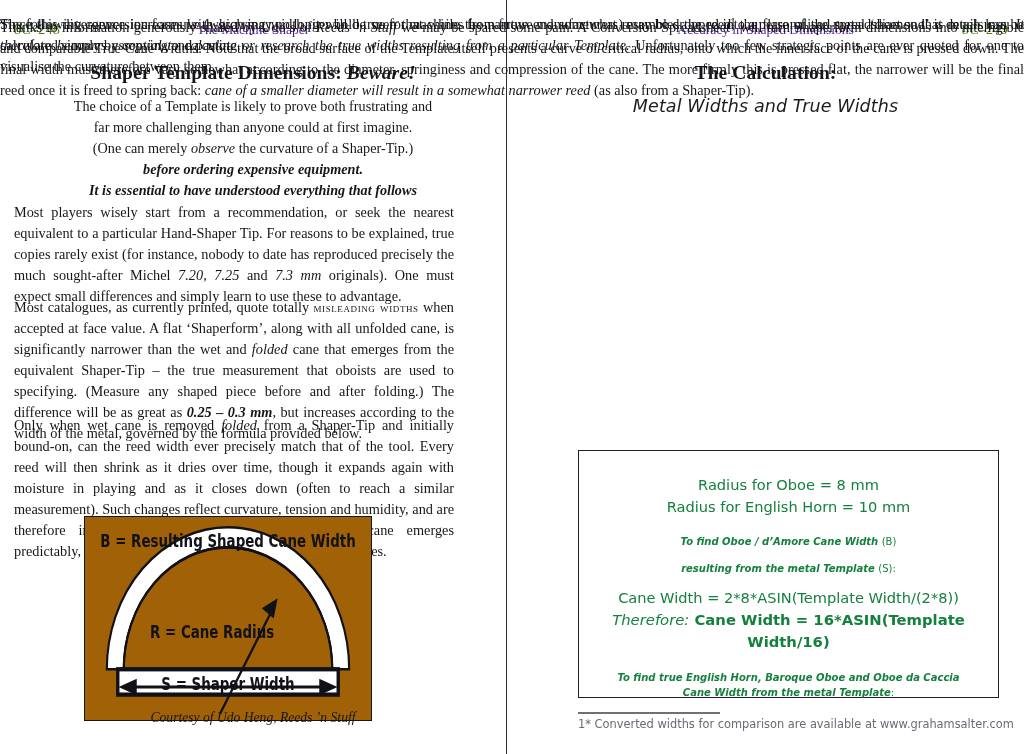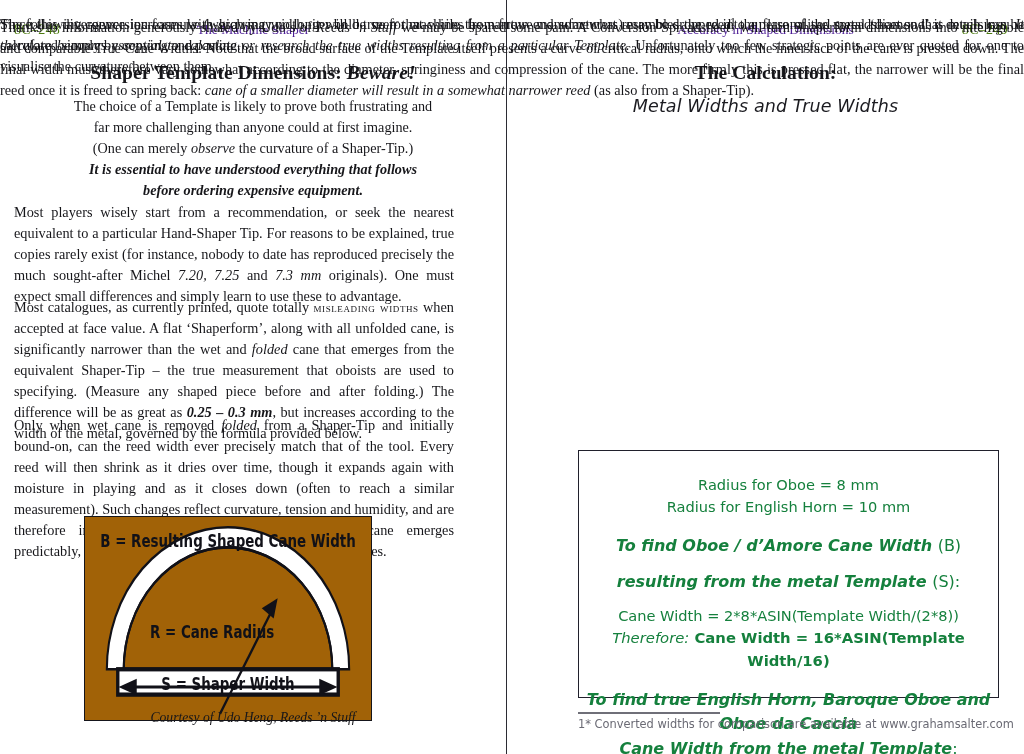--- a/index.html
+++ b/index.html
@@ -79,21 +79,21 @@
   }
 
   .formula-box{
     position:absolute;left:578px;top:450px;width:421px;height:248px;
     border:1.6px solid #20202c;box-sizing:border-box;background:#fff;
     text-align:center;
     font-family:"DejaVu Sans", sans-serif;
     color:#15803d;
   }
   .fb-line{font-size:14.6px;line-height:1.52;}
-  .fb-line.bi{font-weight:bold;font-style:italic;font-size:16px;}
+  .fb-line.bi{font-weight:bold;font-style:italic;font-size:10px;}
   .fb-line.bold{font-weight:bold;font-size:14.8px;}
   .fb-line .reg{font-weight:normal;font-style:normal;}
   .fb-line .itl{font-style:italic;font-weight:normal;}
   .fb-gap-lg{height:16px;}
   .fb-gap-sm{height:11px;}
   .fb-pad{padding-top:23px;}
 
   .footnote-rule{
     position:absolute;left:578px;top:712px;width:142px;height:2px;background:#6f6f78;
   }
@@ -117,22 +117,22 @@
 
     <h1 class="sect-title">
       <span>Shaper Template Dimensions:</span>
       <span class="ital">Beware!</span>
     </h1>
 
     <div class="epigraph">
       <div>The choice of a Template is likely to prove both frustrating and</div>
       <div>far more challenging than anyone could at first imagine.</div>
       <div><span>(One can merely </span><span class="it">observe</span><span> the curvature of a Shaper-Tip.)</span></div>
+      <div class="bi">before ordering expensive equipment.</div>
       <div class="bi">It is essential to have understood everything that follows</div>
-      <div class="bi">before ordering expensive equipment.</div>
     </div>
 
     <p class="body-col p1"><span>Most players wisely start from a recommendation, or seek the nearest equivalent to a particular Hand-Shaper Tip. For reasons to be explained, true copies rarely exist (for instance, nobody to date has reproduced precisely the much sought-after Michel </span><span class="it">7.20, 7.25</span><span> and </span><span class="it">7.3 mm</span><span> originals). One must expect small differences and simply learn to use these to advantage.</span></p>
 
     <p class="body-col p2"><span>Most catalogues, as currently printed, quote totally </span><span class="sc">misleading widths</span><span> when accepted at face value. A flat ‘Shaperform’, along with all unfolded cane, is significantly narrower than the wet and </span><span class="it">folded</span><span> cane that emerges from the equivalent Shaper-Tip – the true measurement that oboists are used to specifying. (Measure any shaped piece before and after folding.) The difference will be as great as </span><span class="bi">0.25 – 0.3 mm</span><span>, but increases according to the width of the metal, governed by the formula provided below.</span></p>
 
     <p class="body-col p3"><span>Only when wet cane is removed </span><span class="it">folded</span><span> from a Shaper-Tip and initially bound-on, can the reed width ever precisely match that of the tool. Every reed will then shrink as it dries over time, though it expands again with moisture in playing and as it closes down (often to reach a similar measurement). Such changes reflect curvature, tension and humidity, and are therefore impossible to specify. While hand-shaped cane emerges predictably, the Machine Shaper throws up numerous challenges.</span></p>
 
     <div class="figure">
       <svg viewBox="0 0 288 160" preserveAspectRatio="none">

